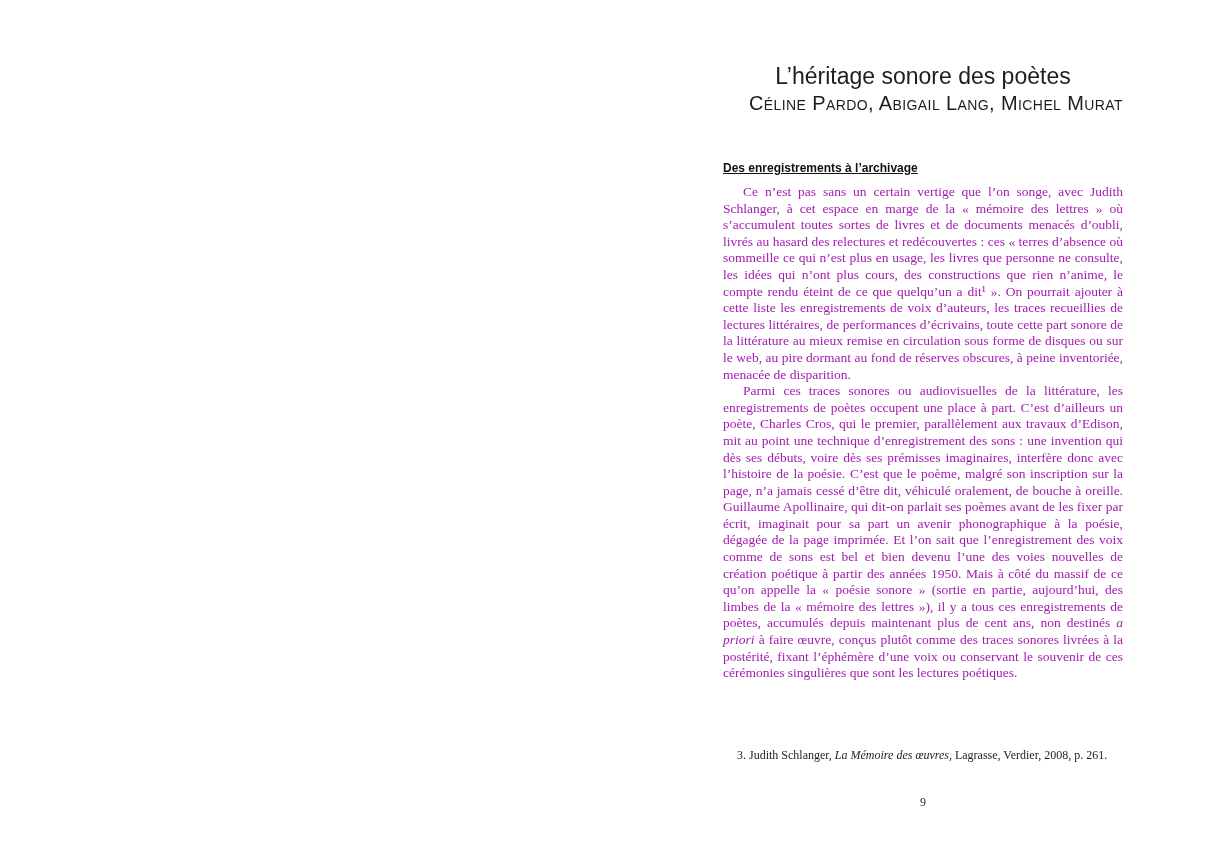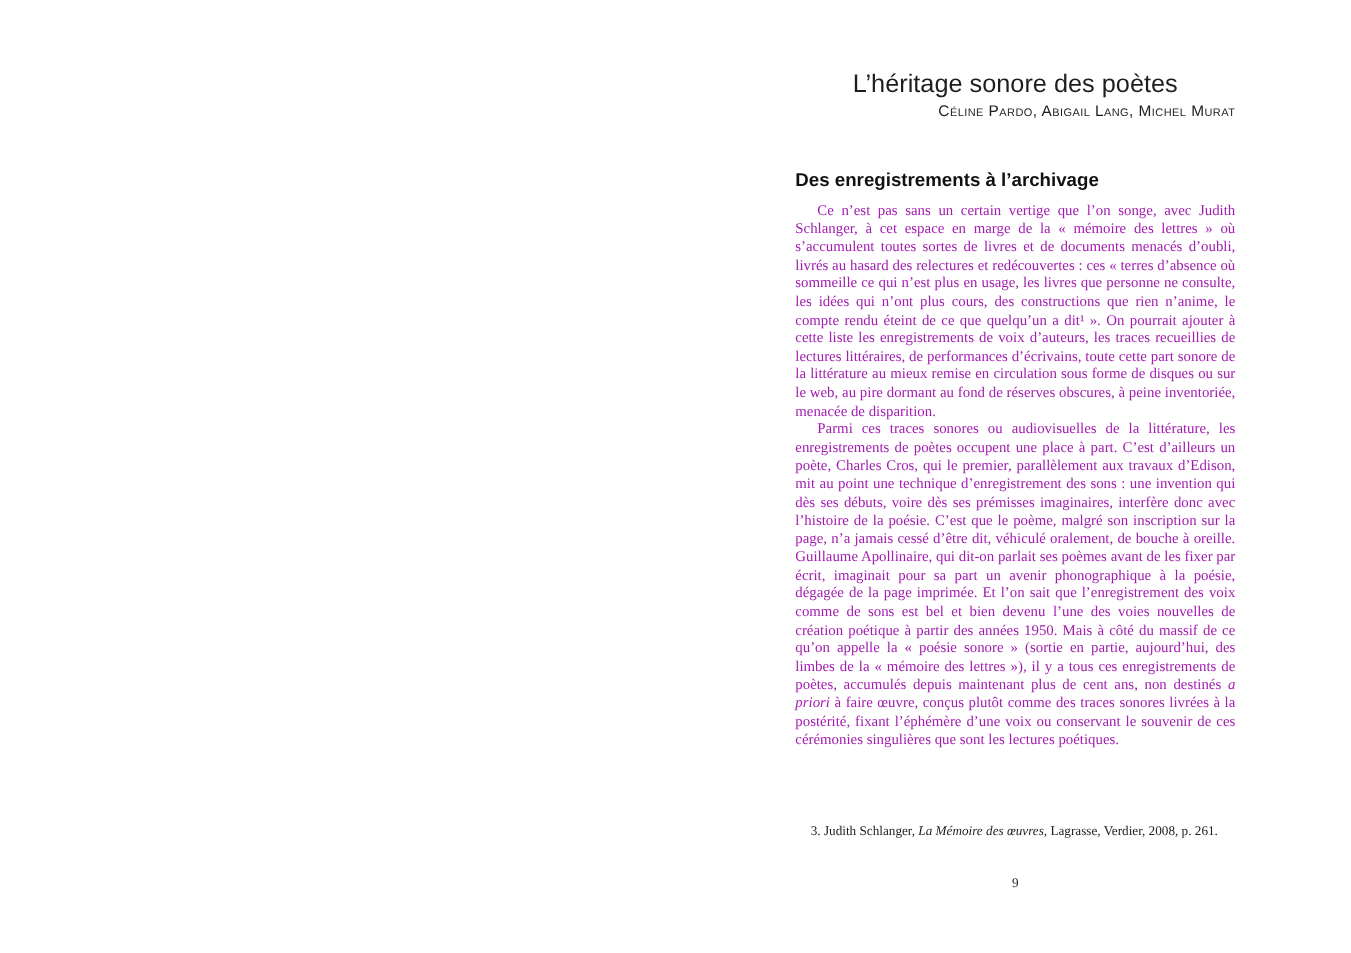--- a/index.html
+++ b/index.html
@@ -27,31 +27,32 @@
     font-size: 23px;
     font-weight: 400;
     line-height: 28px;
     text-align: center;
     color: #1d1d1b;
   }
   .authors {
     margin-top: 2px;
     font-family: "Liberation Sans", sans-serif;
     font-variant: small-caps;
-    font-size: 14px;
+    font-size: 20px;
     letter-spacing: 0.4px;
     text-align: right;
     color: #1d1d1b;
   }
   .section-heading {
     margin: 46px 0 0 0;
     font-family: "Liberation Sans", sans-serif;
-    font-size: 17px;
+    font-size: 12px;
     font-weight: 700;
     color: #111111;
+    text-decoration: underline;
   }
   .body-text {
     margin-top: 9px;
   }
   .para {
     margin: 0;
     font-family: "Liberation Serif", serif;
     font-size: 13.5px;
     line-height: 16.6px;
     text-align: justify;

